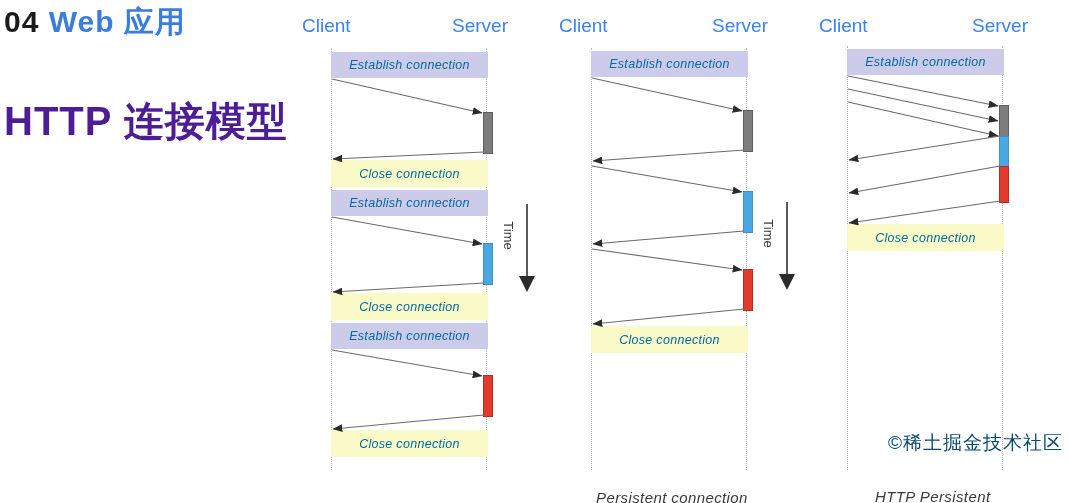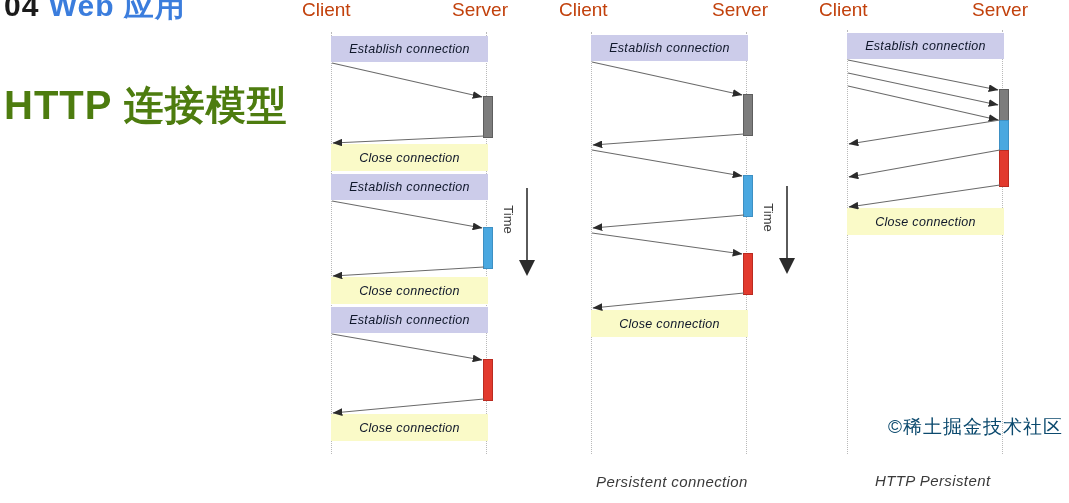--- a/index.html
+++ b/index.html
@@ -3,64 +3,64 @@
 <meta charset="utf-8">
 <style>
   html,body{margin:0;padding:0;}
   body{
     width:1069px;height:503px;
     background:#ffffff;
     font-family:"Liberation Sans", sans-serif;
     overflow:hidden;
     position:relative;
   }
-  #root{position:absolute;left:0;top:0;width:1069px;height:452px;}
+  #root{position:absolute;left:0;top:16px;width:1069px;height:452px;}
 
   
   .slide-kicker{
     position:absolute;left:4px;top:-14px;
     font-size:30px;font-weight:bold;color:#3b7ddd;
     letter-spacing:1px;white-space:nowrap;
   }
   .slide-kicker .num{color:#1b1b1b;}
   .slide-title{
     position:absolute;left:4px;top:78px;
-    font-size:40px;font-weight:bold;color:#4d7c0f;
+    font-size:40px;font-weight:bold;color:#4c1d95;
     white-space:nowrap;letter-spacing:1px;
   }
 
   
   .col{position:absolute;top:0;height:503px;}
   .col1{left:286px;width:256px;}
   .col2{left:546px;width:256px;}
   .col3{left:806px;width:263px;}
 
   .actor{
     position:absolute;top:-1px;
-    font-size:19px;color:#c2410c;
+    font-size:19px;color:#3b82f6;
     white-space:nowrap;
   }
 
   .caption{
     position:absolute;
     font-size:15px;font-style:italic;color:#3a3a3a;
     white-space:nowrap;letter-spacing:.4px;
   }
 
   
   .lifeline{
     position:absolute;width:0;
     border-left:1px dotted #b9b9b9;
   }
 
   
   .band{
     position:absolute;
     display:flex;align-items:center;justify-content:center;
-    font-size:12.5px;font-style:italic;color:#0f172a;
+    font-size:12.5px;font-style:italic;color:#0369a1;
     letter-spacing:.3px;white-space:nowrap;
   }
   .band-establish{background:#ccccea;}
   .band-close{background:#fafac8;}
 
   
   .bar{position:absolute;width:8px;}
   .bar-gray{background:#7d7d7d;border:1px solid #5e5e5e;}
   .bar-blue{background:#4aa8e0;border:1px solid #3d90c4;}
   .bar-red{background:#e23a2e;border:1px solid #bb2b21;}

